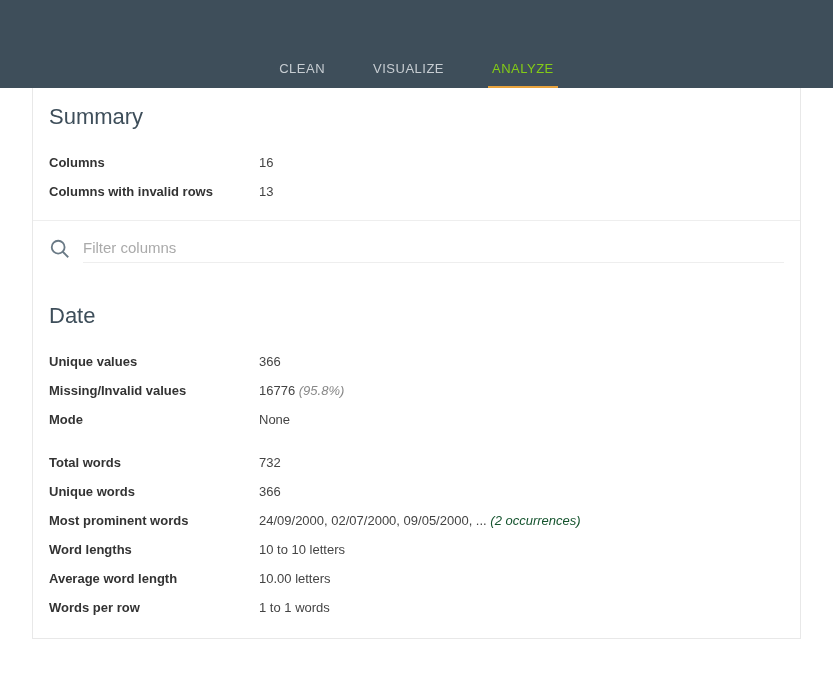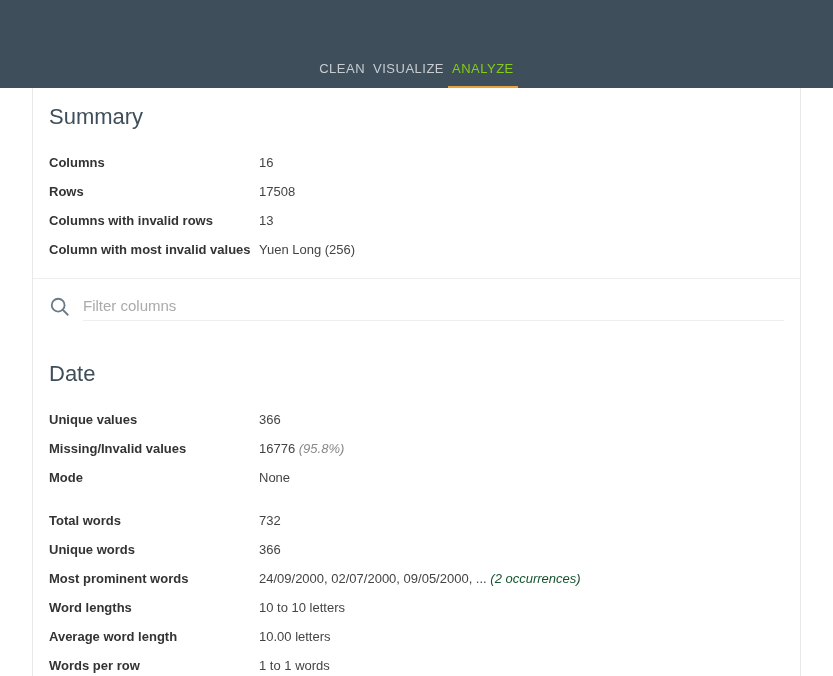--- a/index.html
+++ b/index.html
@@ -14,20 +14,21 @@
     }
     .header {
       background: #3e4e5a;
       height: 88px;
       display: flex;
       align-items: flex-end;
       justify-content: center;
     }
     .tabs {
       display: flex;
+      gap: 40px;
     }
     .tab {
       color: #c7cdd2;
       font-size: 13px;
       font-weight: 500;
       letter-spacing: 0.5px;
       padding: 12px 4px 10px 4px;
       cursor: pointer;
       border-bottom: 2px solid transparent;
     }
@@ -121,30 +122,22 @@
   <div class="panel">
 
     <div class="section">
       <div class="section-title">Summary</div>
 
       <div class="kv-row">
         <div class="kv-label">Columns</div>
         <div class="kv-value">16</div>
       </div>
       <div class="kv-row">
-        <div class="kv-label">Rows</div>
-        <div class="kv-value">17508</div>
-      </div>
-      <div class="kv-row">
         <div class="kv-label">Columns with invalid rows</div>
         <div class="kv-value">13</div>
-      </div>
-      <div class="kv-row">
-        <div class="kv-label">Column with most invalid values</div>
-        <div class="kv-value">Yuen Long (256)</div>
       </div>
     </div>
 
     <div class="filter-bar">
       <svg class="search-icon" viewBox="0 0 24 24" fill="none" stroke="currentColor" stroke-width="2">
         <circle cx="10" cy="10" r="7"></circle>
         <line x1="21" y1="21" x2="15" y2="15"></line>
       </svg>
       <input type="text" class="filter-input" placeholder="Filter columns" style="">
     </div>

